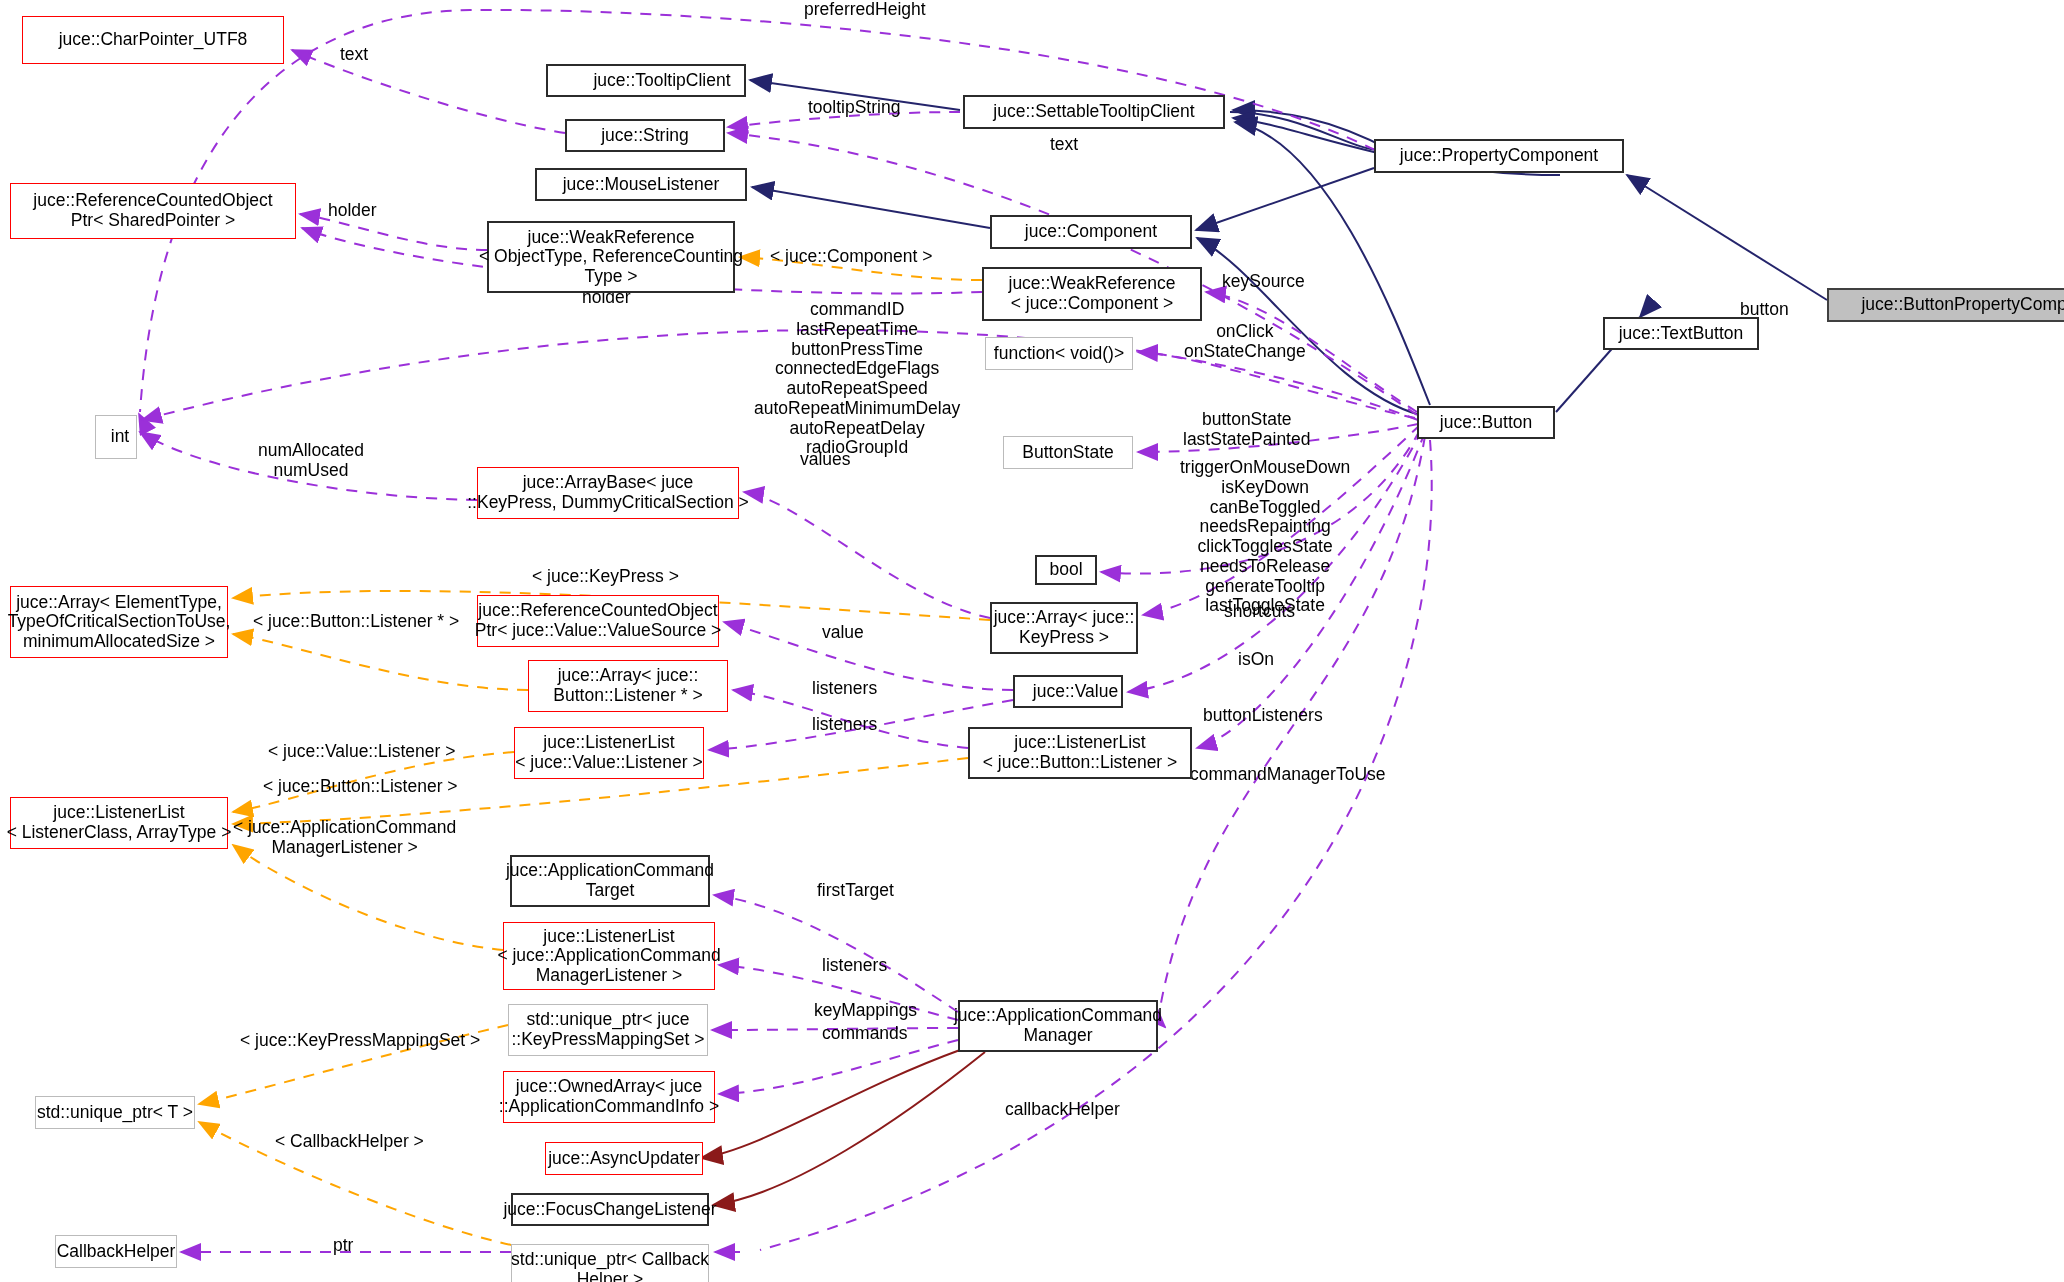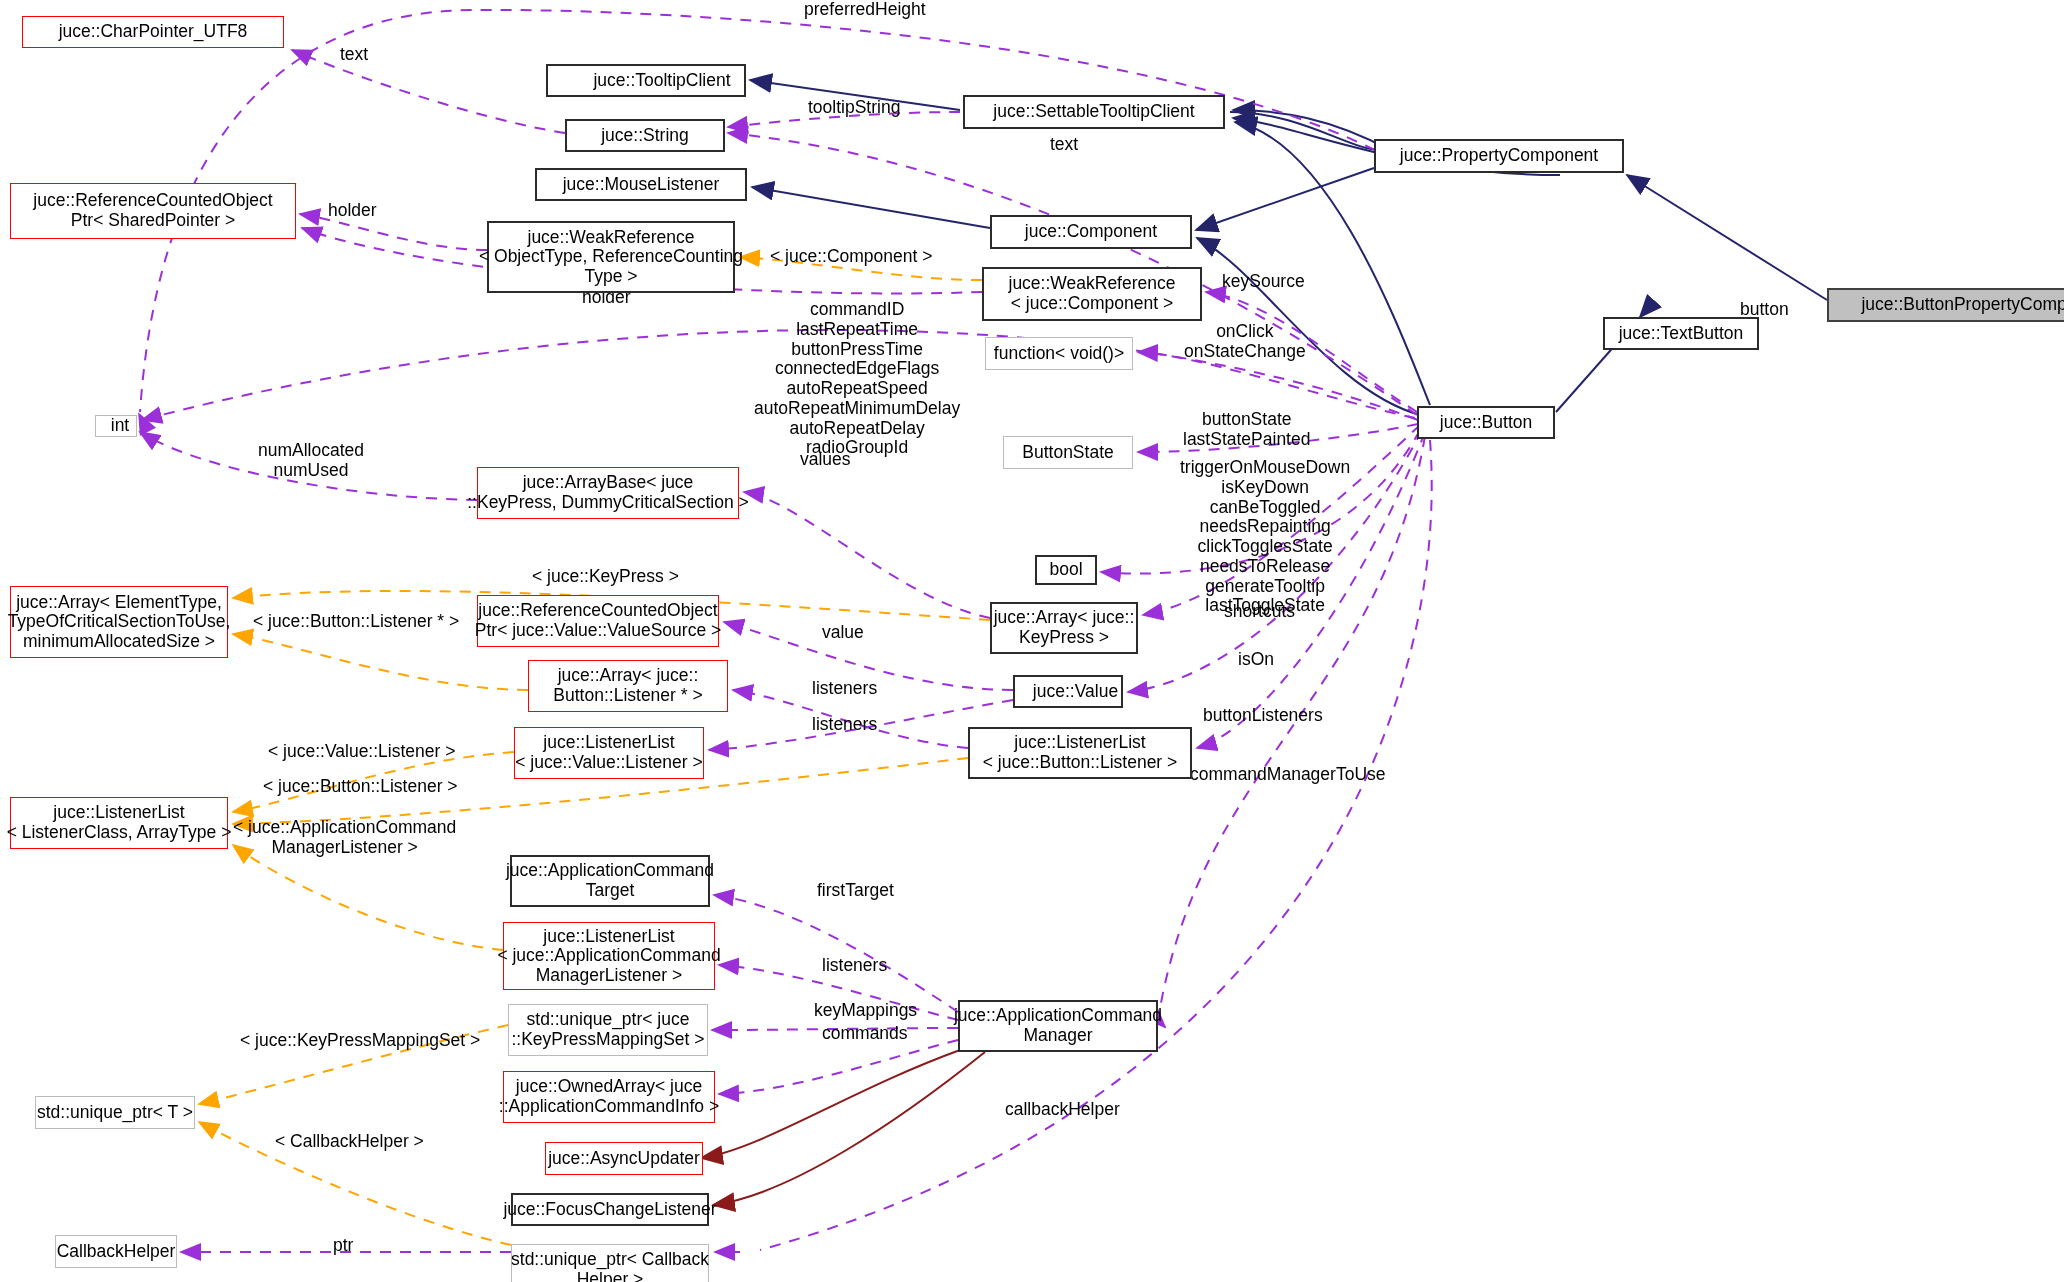--- a/index.html
+++ b/index.html
@@ -193,39 +193,39 @@
       <g stroke="#8b1a1a">
 
         <path d="M960,1050 C850,1090 760,1150 701,1158" marker-end="url(#ah-dred)"></path>
 
         <path d="M985,1052 C900,1120 790,1195 713,1205" marker-end="url(#ah-dred)"></path>
       </g>
     </g>
   </svg>
 
   <div id="node-layer">
-      <div class="node red" style="left: 22px; top: 16px; width: 262px; height: 32px;">juce::CharPointer_UTF8</div>
+      <div class="node red" style="left: 22px; top: 16px; width: 262px; height: 48px;">juce::CharPointer_UTF8</div>
       <div class="node dark" style="left: 546px; top: 64px; width: 200px; height: 33px; padding-left: 38px;">juce::TooltipClient</div>
       <div class="node dark" style="left: 565px; top: 119px; width: 160px; height: 33px;">juce::String</div>
       <div class="node red" style="left: 10px; top: 183px; width: 286px; height: 56px;">juce::ReferenceCountedObject
 Ptr&lt; SharedPointer &gt;</div>
       <div class="node dark" style="left: 535px; top: 168px; width: 212px; height: 33px;">juce::MouseListener</div>
       <div class="node dark" style="left: 487px; top: 221px; width: 248px; height: 72px;">juce::WeakReference
 &lt; ObjectType, ReferenceCounting
 Type &gt;</div>
       <div class="node dark" style="left: 963px; top: 95px; width: 262px; height: 34px;">juce::SettableTooltipClient</div>
       <div class="node dark" style="left: 990px; top: 215px; width: 202px; height: 34px;">juce::Component</div>
       <div class="node dark" style="left: 982px; top: 267px; width: 220px; height: 54px;">juce::WeakReference
 &lt; juce::Component &gt;</div>
       <div class="node dark" style="left: 1374px; top: 139px; width: 250px; height: 34px;">juce::PropertyComponent</div>
       <div class="node highlight" style="left: 1827px; top: 288px; width: 318px; height: 34px;">juce::ButtonPropertyComponent</div>
       <div class="node dark" style="left: 1603px; top: 317px; width: 156px; height: 33px;">juce::TextButton</div>
       <div class="node grey" style="left: 985px; top: 337px; width: 148px; height: 33px;">function&lt; void()&gt;</div>
       <div class="node dark" style="left: 1417px; top: 406px; width: 138px; height: 33px;">juce::Button</div>
-      <div class="node grey" style="left: 95px; top: 415px; width: 42px; height: 22px; padding-left: 14px;">int</div>
+      <div class="node grey" style="left: 95px; top: 415px; width: 42px; height: 44px; padding-left: 14px;">int</div>
       <div class="node grey" style="left: 1003px; top: 436px; width: 130px; height: 33px;">ButtonState</div>
       <div class="node red" style="left: 477px; top: 467px; width: 262px; height: 52px;">juce::ArrayBase&lt; juce
 ::KeyPress, DummyCriticalSection &gt;</div>
       <div class="node dark" style="left: 1035px; top: 555px; width: 62px; height: 30px;">bool</div>
       <div class="node red" style="left: 10px; top: 586px; width: 218px; height: 72px;">juce::Array&lt; ElementType,
 TypeOfCriticalSectionToUse,
 minimumAllocatedSize &gt;</div>
       <div class="node red" style="left: 477px; top: 595px; width: 242px; height: 52px;">juce::ReferenceCountedObject
 Ptr&lt; juce::Value::ValueSource &gt;</div>
       <div class="node dark" style="left: 990px; top: 602px; width: 148px; height: 52px;">juce::Array&lt; juce::

